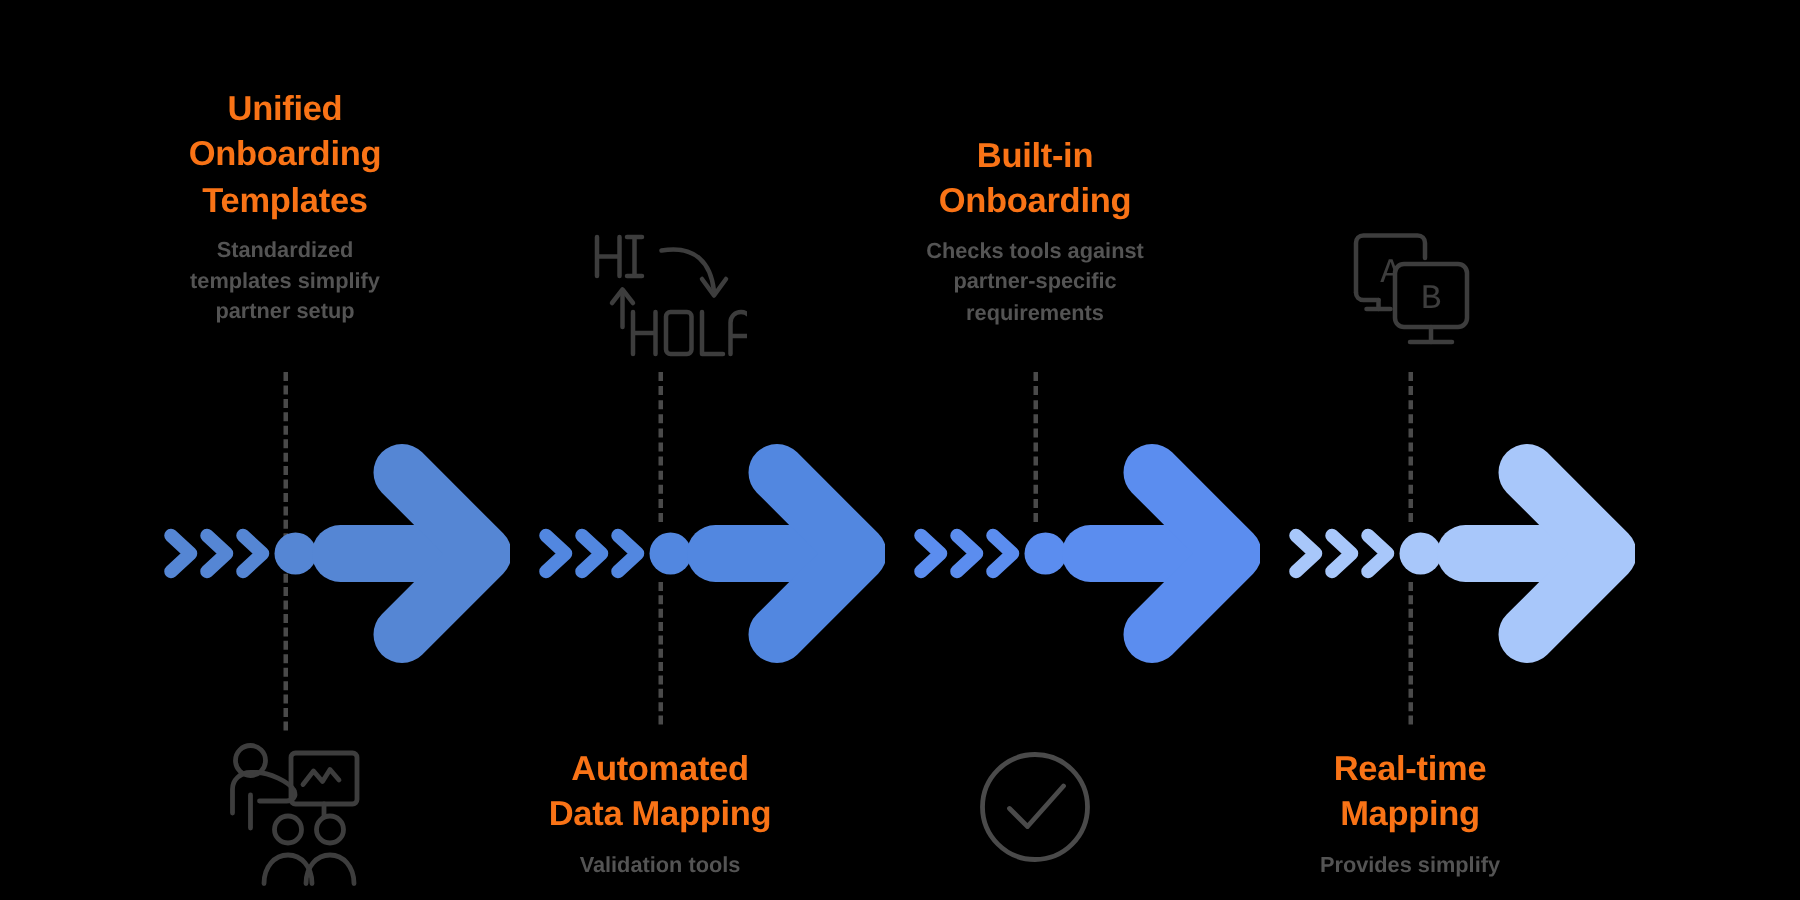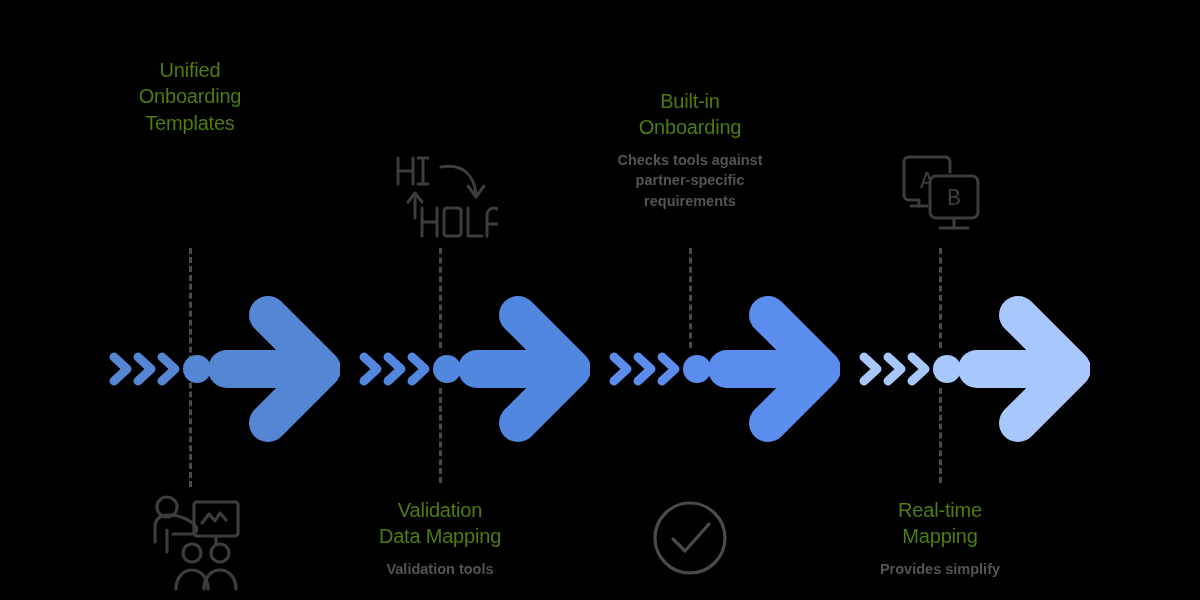--- a/index.html
+++ b/index.html
@@ -29,25 +29,25 @@
     border-left: 3px dashed #4a4a4a;
   }
 
   
   .txtblock {
     position: absolute;
     text-align: center;
     color: #4a4a4a;
   }
   .heading {
-    font-size: 20px;
-    font-weight: normal;
+    font-size: 23px;
+    font-weight: bold;
     line-height: 1.32;
     letter-spacing: -0.2px;
-    color: #4d7c0f;
+    color: #f97316;
     white-space: pre-line;
   }
   .subtext {
     font-size: 14.5px;
     font-weight: bold;
     line-height: 1.42;
     color: #545454;
     white-space: pre-line;
     margin-top: 9px;
   }
@@ -72,20 +72,23 @@
   <div class="dotline" style="left:439px; top:248px; height:100px;"></div>
   <div class="dotline" style="left:689px; top:248px; height:100px;"></div>
   <div class="dotline" style="left:939px; top:248px; height:100px;"></div>
   <div class="dotline" style="left:439px; top:388px; height:95px;"></div>
   <div class="dotline" style="left:939px; top:388px; height:95px;"></div>
 
   <div class="txtblock" style="left:79px; top:57px; width:222px;">
     <div class="heading">Unified
 Onboarding
 Templates</div>
+    <div class="subtext">Standardized
+templates simplify
+partner setup</div>
   </div>
 
   <div class="icon-wrap" style="left:146px; top:490px;">
     <svg width="100" height="105" viewBox="0 0 100 105" fill="none" stroke="#3d3d3d" stroke-width="3.2" stroke-linecap="round" stroke-linejoin="round">
       <circle cx="21" cy="17" r="10"></circle>
       <path d="M9 52 V36 c0-6 5-11 12-11 h4"></path>
       <path d="M21 40 v22"></path>
       <path d="M25 25 C33 25 47 31 50 37"></path>
       <path d="M50 37 C52 41 49 44 45 44 H27"></path>
       <rect x="48" y="12" width="44" height="34" rx="3"></rect>
@@ -140,21 +143,21 @@
         <path d="M30 63 L43 75 L30 87" fill="none" stroke="#5287e0" stroke-width="9" stroke-linecap="round" stroke-linejoin="round"></path>
         <path d="M54 63 L67 75 L54 87" fill="none" stroke="#5287e0" stroke-width="9" stroke-linecap="round" stroke-linejoin="round"></path>
         <circle cx="89" cy="75" r="14" fill="#5287e0"></circle>
         <path d="M119 75 H205" stroke="#5287e0" stroke-width="38" stroke-linecap="round" fill="none"></path>
         <path d="M160 21 L214 75 L160 129" stroke="#5287e0" stroke-width="38" stroke-linecap="round" stroke-linejoin="round" fill="none"></path>
       </g>
     </svg>
   </div>
 
   <div class="txtblock" style="left:329px; top:497px; width:222px;">
-    <div class="heading">Validation
+    <div class="heading">Automated
 Data Mapping</div>
     <div class="subtext">Validation tools</div>
   </div>
 
   <div class="txtblock" style="left:579px; top:88px; width:222px;">
     <div class="heading">Built-in
 Onboarding</div>
     <div class="subtext">Checks tools against
 partner-specific
 requirements</div>

